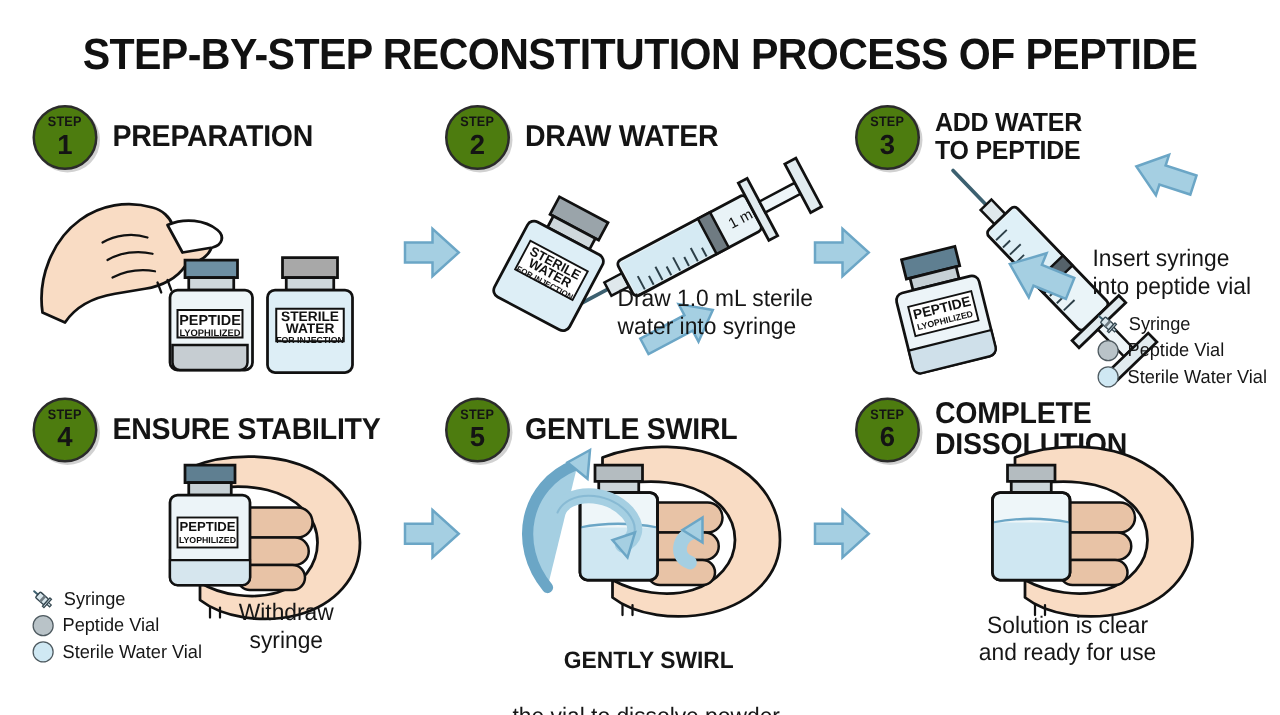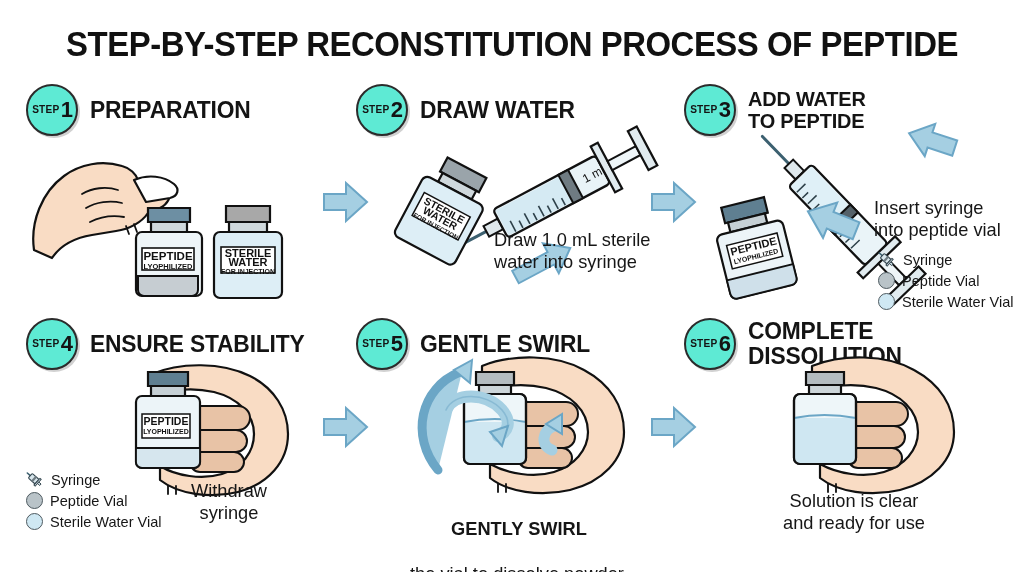--- a/index.html
+++ b/index.html
@@ -44,25 +44,25 @@
   .step-head {
     position: absolute;
     top: 0; left: 0;
     display: flex;
     align-items: center;
     gap: 12px;
   }
   .badge {
     width: 48px; height: 48px;
     border-radius: 50%;
-    background: #5eead4;
+    background: #4d7c0f;
     border: 2.5px solid #2b2b2b;
     box-shadow: 2px 2px 0 rgba(0,0,0,0.18);
     display: flex;
-    flex-direction: row;
+    flex-direction: column;
     align-items: center;
     justify-content: center;
     flex: 0 0 auto;
     line-height: 1;
   }
   .badge .b-word {
     font-family: "Liberation Sans Narrow", "Liberation Sans", sans-serif;
     font-weight: bold;
     font-size: 11px;
     letter-spacing: 0.2px;

